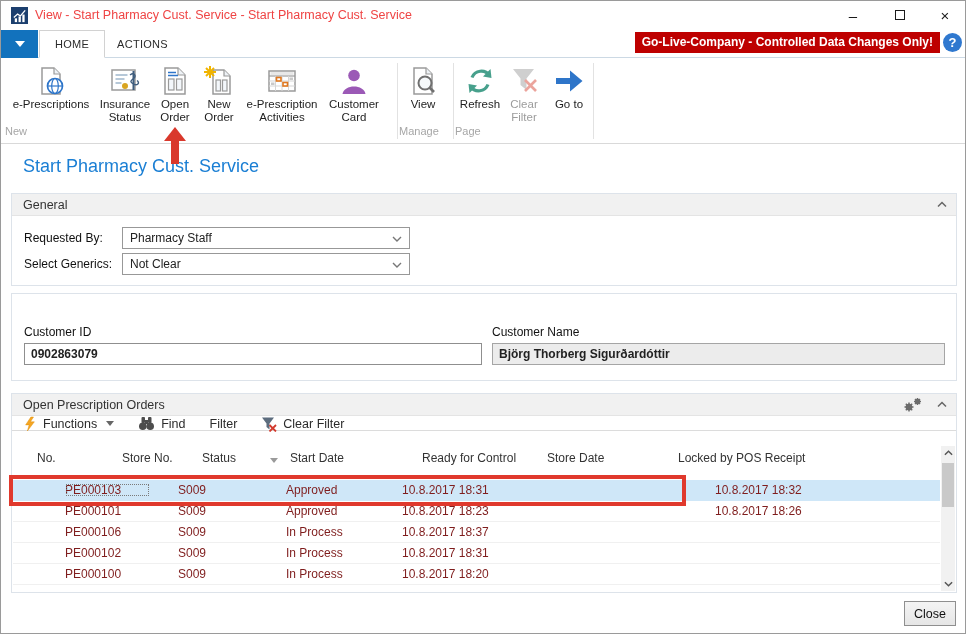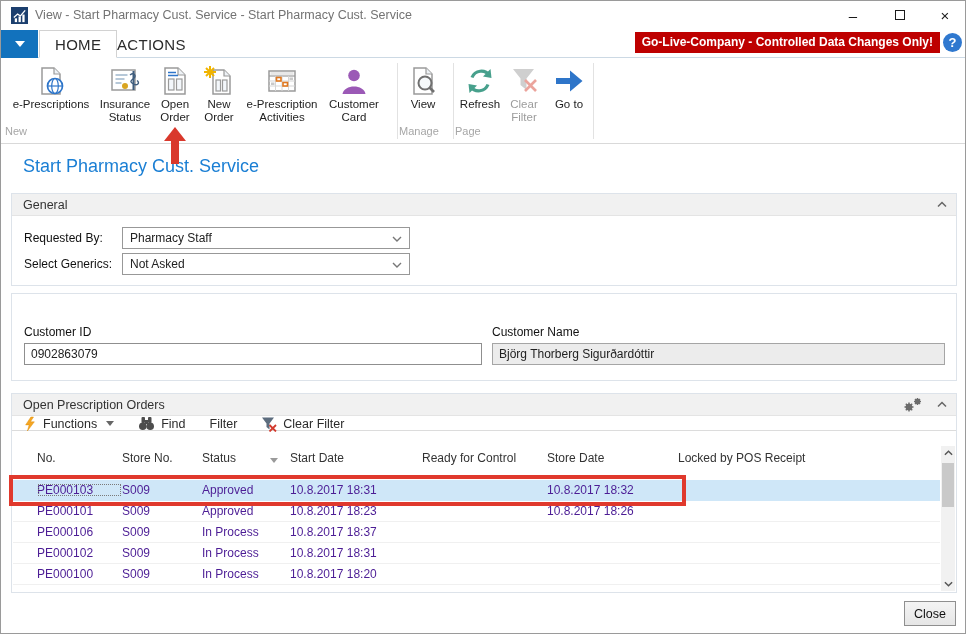--- a/index.html
+++ b/index.html
@@ -3,34 +3,34 @@
 <meta charset="utf-8">
 <style>
   * { margin:0; padding:0; box-sizing:border-box; }
   body { font-family:"Liberation Sans", sans-serif; background:#cfcfcf; }
   .window { position:relative; width:966px; height:634px; background:#fff;
             border:1px solid #9a9a9a; overflow:hidden; font-size:12px; color:#222; }
   .abs { position:absolute; }
 
   
   .titlebar { position:absolute; top:0; left:0; right:0; height:29px; background:#fff; }
-  .title-text { position:absolute; left:34px; top:7px; font-size:12.5px; color:#737373; white-space:nowrap; }
+  .title-text { position:absolute; left:34px; top:7px; font-size:12.5px; color:#ef4444; white-space:nowrap; }
   .win-btn { position:absolute; top:0; width:36px; height:28px; display:flex; align-items:center;
              justify-content:center; color:#1a1a1a; font-size:15px; cursor:default; }
   .max-glyph { width:10px; height:10px; border:1.4px solid #1a1a1a; display:inline-block; }
 
   
   .tabrow { position:absolute; top:29px; left:0; right:0; height:28px; background:#fff;
             border-bottom:1px solid #ccd9e4; }
   .app-menu { position:absolute; left:0; top:0; width:37px; height:28px; background:#1272bd;
               display:flex; align-items:center; justify-content:center; }
   .app-menu-caret { width:0; height:0; border-left:5px solid transparent; border-right:5px solid transparent;
                     border-top:6px solid #fff; }
   .tab { position:absolute; top:0; height:28px; padding:0 15px; display:flex; align-items:center;
-         font-size:15px; color:#2b2b2b; letter-spacing:.3px; }
+         font-size:11px; color:#2b2b2b; letter-spacing:.3px; }
   .tab.active { background:#fff; border:1px solid #d2d2d2; border-bottom:1px solid #fff; z-index:2; }
   .banner { position:absolute; top:31px; right:25px; height:21px; line-height:21px; padding:0 7px;
             background:#be0000; color:#fff; font-weight:bold; font-size:12px; white-space:nowrap; }
   .help-btn { position:absolute; top:32px; right:3px; width:19px; height:19px; border-radius:50%;
               background:#2f78cf; color:#fff; font-weight:bold; font-size:13px; display:flex;
               align-items:center; justify-content:center; }
 
   
   .ribbon { position:absolute; top:57px; left:0; right:0; height:86px; background:#fff;
             border-bottom:1px solid #d9d9d9; }
@@ -57,37 +57,37 @@
   .ft-gears { position:absolute; right:32px; top:3px; }
 
   .frow { position:absolute; left:12px; display:flex; align-items:center; height:22px; }
   .flabel { width:98px; font-size:12px; color:#111; }
   .selectbox { width:288px; height:22px; border:1px solid #989898; background:#fff; display:flex;
                align-items:center; padding:0 7px; font-size:12px; position:relative; }
   .selectbox svg { position:absolute; right:7px; top:8px; }
 
   .col-label { position:absolute; font-size:12px; color:#111; }
   .valuebox { position:absolute; height:22px; border:1px solid #8f8f8f; background:#fff;
-              display:flex; align-items:center; padding:9px 6px; font-size:12px; }
+              display:flex; align-items:center; padding:9px 6px; font-size:12px;font-weight:bold; }
   .valuebox.readonly { background:#ececec; border-color:#a5a5a5; }
 
   
   .gtoolbar { position:absolute; top:23px; left:0; right:0; height:14px; background:#fff;
               border-bottom:1px solid #dcdcdc; display:flex; align-items:center; padding-left:11px; }
   .tb-item { display:flex; align-items:center; gap:6px; font-size:12.5px; color:#2b2b2b; margin-right:24px; }
   .tb-caret { width:0; height:0; border-left:4px solid transparent; border-right:4px solid transparent;
               border-top:5px solid #666; margin-left:3px; }
   .grid-cols { display:grid; grid-template-columns:24px 85px 80px 88px 132px 125px 131px 1fr; }
   .ghead { position:absolute; top:51px; left:1px; right:16px; height:34px; padding-top:6px;
            color:#333; font-size:12px; }
   .ghead .hcell { display:flex; align-items:flex-start; }
   .sort-tri { width:0; height:0; border-left:4px solid transparent; border-right:4px solid transparent;
               border-top:5px solid #9a9a9a; margin-left:auto; margin-right:12px; margin-top:7px; }
   .grows { position:absolute; top:86px; left:1px; right:16px; }
-  .grow { height:21px; align-items:center; font-size:12px; color:#4c1d95; border-bottom:1px solid #f0f0f0; }
+  .grow { height:21px; align-items:center; font-size:12px; color:#7f1d1d; border-bottom:1px solid #f0f0f0;gap:28px; }
   .grow.selected { background:#cfe7f8; border-bottom-color:#cfe7f8; }
   .grow .cell-no { outline-offset:-2px; }
   .grow.selected .cell-no { outline:1px dotted #7a7a7a; }
   .annot-box { position:absolute; left:8px; top:474px; width:677px; height:31px;
                border:4px solid #e0392d; z-index:30; pointer-events:none; }
 
   
   .vscroll { position:absolute; right:1px; top:52px; width:14px; height:145px; background:#f1f1f1; }
   .sb-btn { position:absolute; left:0; width:14px; height:14px; display:flex; align-items:center; justify-content:center; }
   .sb-thumb { position:absolute; left:1px; top:17px; width:12px; height:44px; background:#c9c9c9; }
@@ -289,21 +289,21 @@
       <div class="selectbox">
         <span>Pharmacy Staff</span>
         <svg width="10" height="6" viewBox="0 0 10 6">
           <polyline points="1,1 5,5 9,1" fill="none" stroke="#777" stroke-width="1.4"></polyline>
         </svg>
       </div>
     </div>
     <div class="frow" style="top:59px">
       <span class="flabel">Select Generics:</span>
       <div class="selectbox">
-        <span>Not Asked</span>
+        <span>Not Clear</span>
         <svg width="10" height="6" viewBox="0 0 10 6">
           <polyline points="1,1 5,5 9,1" fill="none" stroke="#777" stroke-width="1.4"></polyline>
         </svg>
       </div>
     </div>
   </div>
 
   <div class="ft" style="top:292px;height:88px">
     <div class="col-label" style="left:12px;top:31px">Customer ID</div>
     <div class="valuebox" style="left:12px;top:49px;width:458px">

